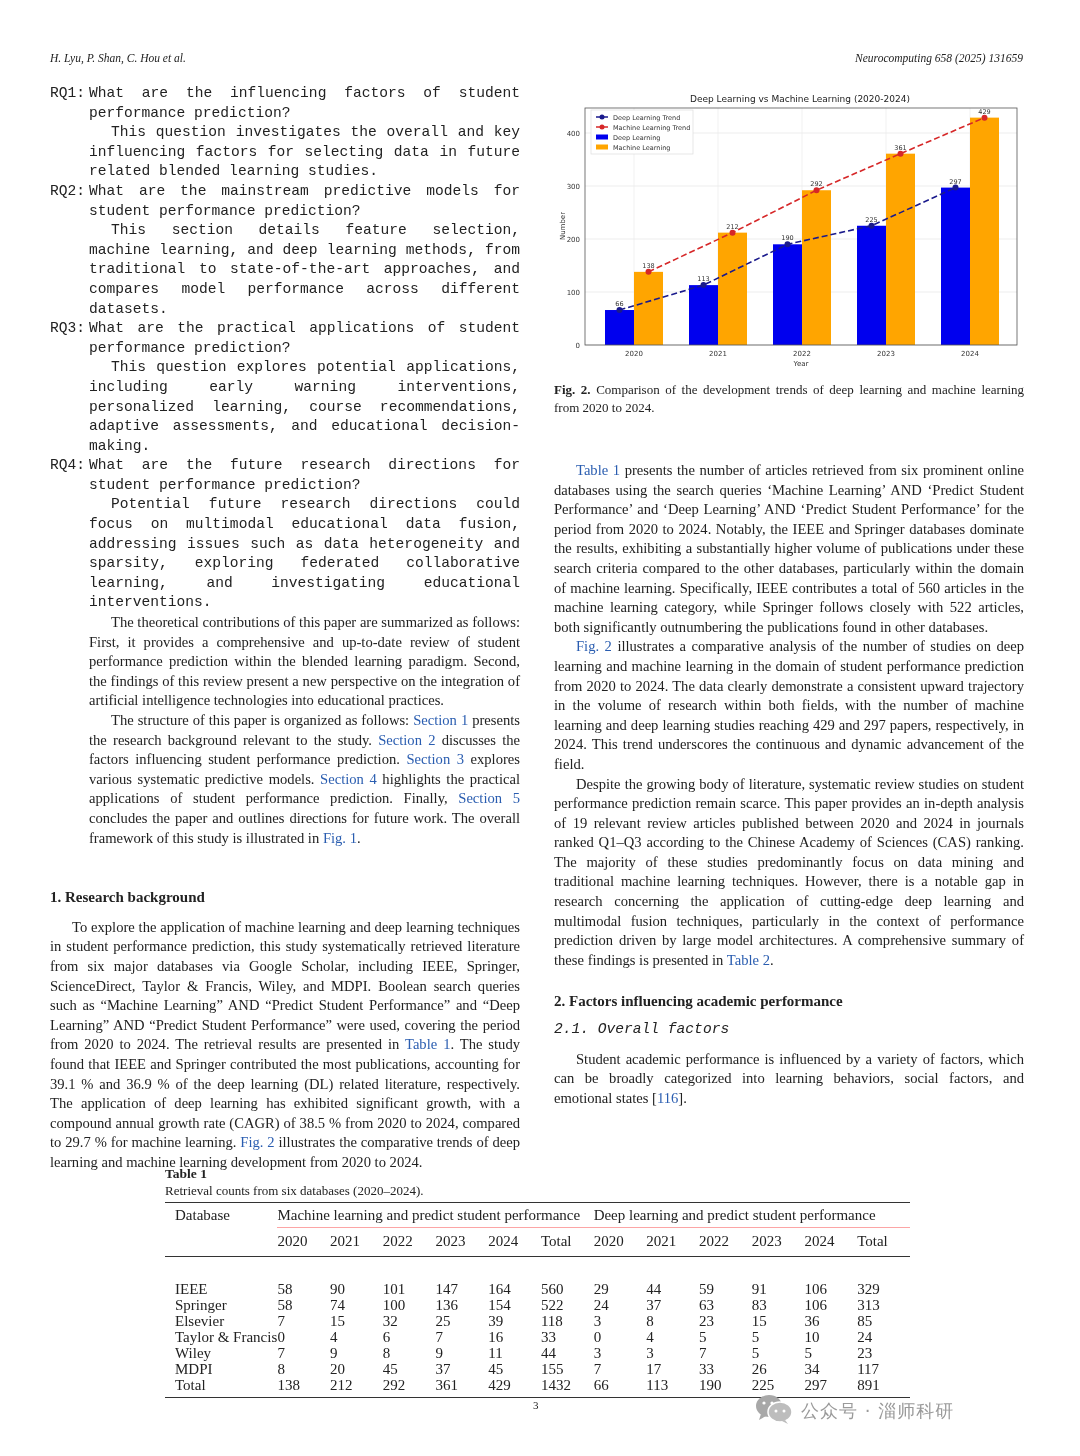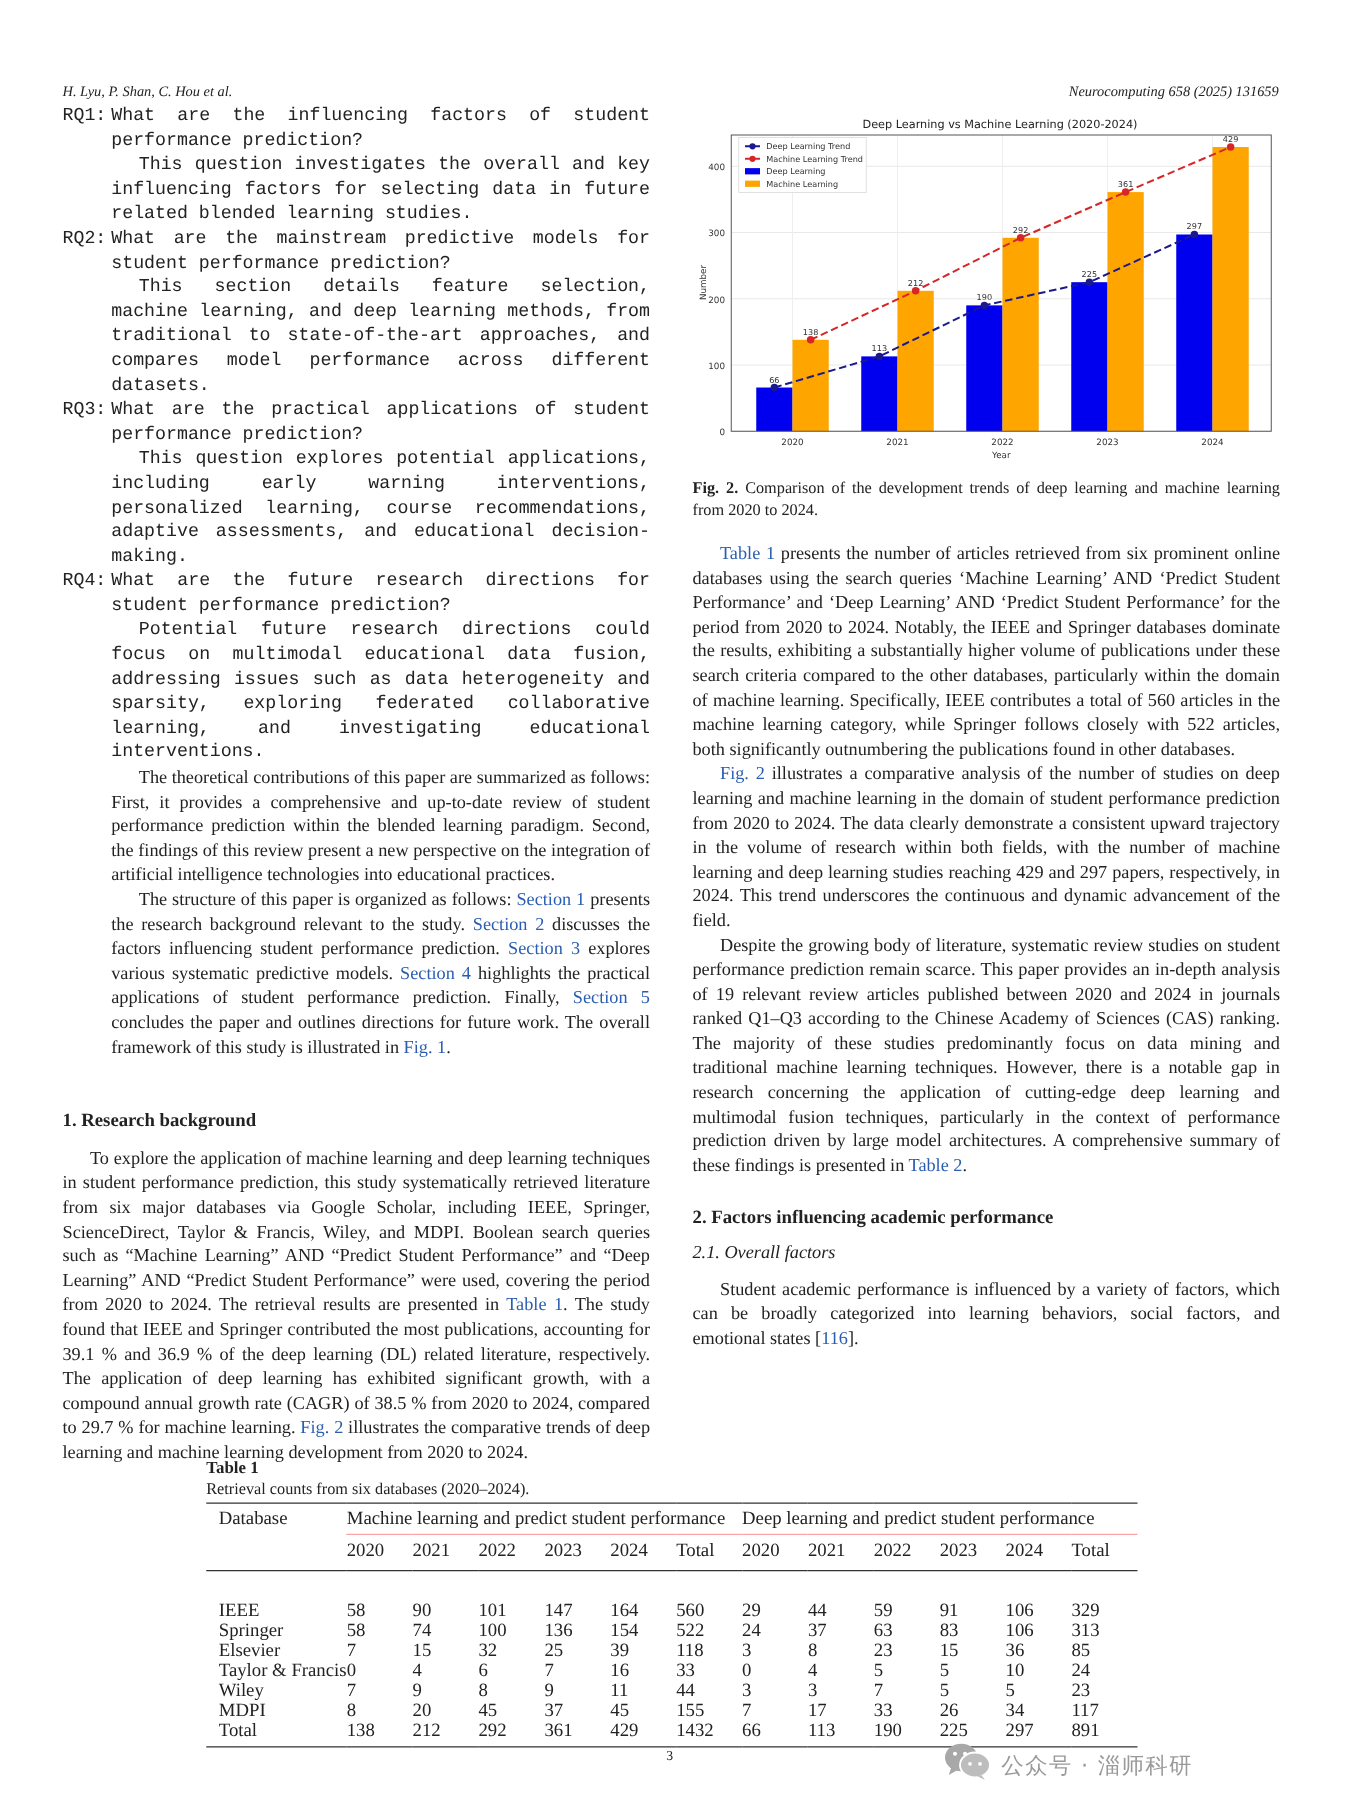--- a/index.html
+++ b/index.html
@@ -1,36 +1,36 @@
 <!DOCTYPE html>
 <html><head>
 <meta charset="utf-8">
 <style>
   * { box-sizing: border-box; margin: 0; padding: 0; }
   body {
     width: 1080px; height: 1456px; background: #ffffff; position: relative; overflow: hidden;
     font-family: "Liberation Serif", "DejaVu Serif", serif; color: #222;
   }
-  .running-head { position: absolute; top: 68px; font-style: italic; font-size: 11.5px; color: #222; }
+  .running-head { position: absolute; top: 52px; font-style: italic; font-size: 11.5px; color: #222; }
   .rh-left { left: 50px; }
   .rh-right { right: 57px; }
 
   .col-left { position: absolute; left: 50px; top: 84px; width: 470px; font-size: 14.6px; line-height: 19.6px; }
   .col-right { position: absolute; left: 554px; width: 470px; font-size: 14.6px; line-height: 19.6px; }
 
   .rq { display: flex; text-align: justify; font-family: Liberation Mono, monospace; }
   .rq-label { width: 39px; flex: 0 0 39px; }
   .rq-body { flex: 1; }
   .rq-question { text-align: justify; }
   .rq-desc { text-indent: 22px; text-align: justify; }
   .para { text-indent: 22px; text-align: justify; }
   .indented { margin-left: 39px; }
   .link { color: #2a5db0; }
   h2.section { font-size: 15px; font-weight: bold; margin-top: 40px; margin-bottom: 10px; }
-  h3.subsection { font-size: 14.6px; font-style: italic; font-weight: normal; margin: 8px 0 10px 0; }
+  h3.subsection { font-size: 14.6px; font-style: italic; font-weight: normal; margin: 8px 0 10px 0; font-family: Liberation Mono, monospace; }
 
   
   .chart { position: absolute; left: 553px; top: 88px; width: 470px; height: 280px; }
   .fig-caption { position: absolute; left: 554px; top: 381px; width: 470px; font-size: 13px; line-height: 17.5px; text-align: justify; }
   .fig-caption b { font-weight: bold; }
 
   
   .table-wrap { position: absolute; left: 165px; top: 1165px; width: 745px; }
   .table-title { font-size: 13.5px; font-weight: bold; line-height: 17px; }
   .table-sub { font-size: 13px; line-height: 18px; }
@@ -168,21 +168,21 @@
       <rect x="43" y="46.5" width="12" height="5" fill="#0000ee"></rect>
       <text x="60" y="51.5" font-size="6.5" font-family="DejaVu Sans, sans-serif" fill="#333">Deep Learning</text>
       <rect x="43" y="56.5" width="12" height="5" fill="#ffa500"></rect>
       <text x="60" y="61.5" font-size="6.5" font-family="DejaVu Sans, sans-serif" fill="#333">Machine Learning</text>
     </svg>
 </div>
 <div class="fig-caption">
   <b>Fig. 2.</b><span> Comparison of the development trends of deep learning and machine learning from 2020 to 2024.</span>
 </div>
 
-<div class="col-right" style="top:434px;">
+<div class="col-right" style="top:461px;">
   <p class="para">
     <span class="link">Table 1</span><span> presents the number of articles retrieved from six prominent online databases using the search queries ‘Machine Learning’ AND ‘Predict Student Performance’ and ‘Deep Learning’ AND ‘Predict Student Performance’ for the period from 2020 to 2024. Notably, the IEEE and Springer databases dominate the results, exhibiting a substantially higher volume of publications under these search criteria compared to the other databases, particularly within the domain of machine learning. Specifically, IEEE contributes a total of 560 articles in the machine learning category, while Springer follows closely with 522 articles, both significantly outnumbering the publications found in other databases.</span>
   </p>
   <p class="para">
     <span class="link">Fig. 2</span><span> illustrates a comparative analysis of the number of studies on deep learning and machine learning in the domain of student performance prediction from 2020 to 2024. The data clearly demonstrate a consistent upward trajectory in the volume of research within both fields, with the number of machine learning and deep learning studies reaching 429 and 297 papers, respectively, in 2024. This trend underscores the continuous and dynamic advancement of the field.</span>
   </p>
   <p class="para">
     <span>Despite the growing body of literature, systematic review studies on student performance prediction remain scarce. This paper provides an in-depth analysis of 19 relevant review articles published between 2020 and 2024 in journals ranked Q1–Q3 according to the Chinese Academy of Sciences (CAS) ranking. The majority of these studies predominantly focus on data mining and traditional machine learning techniques. However, there is a notable gap in research concerning the application of cutting-edge deep learning and multimodal fusion techniques, particularly in the context of performance prediction driven by large model architectures. A comprehensive summary of these findings is presented in </span><span class="link">Table 2</span><span>.</span>
   </p>
   <h2 class="section" style="margin-top:22px;margin-bottom:4px;">2.  Factors influencing academic performance</h2>

